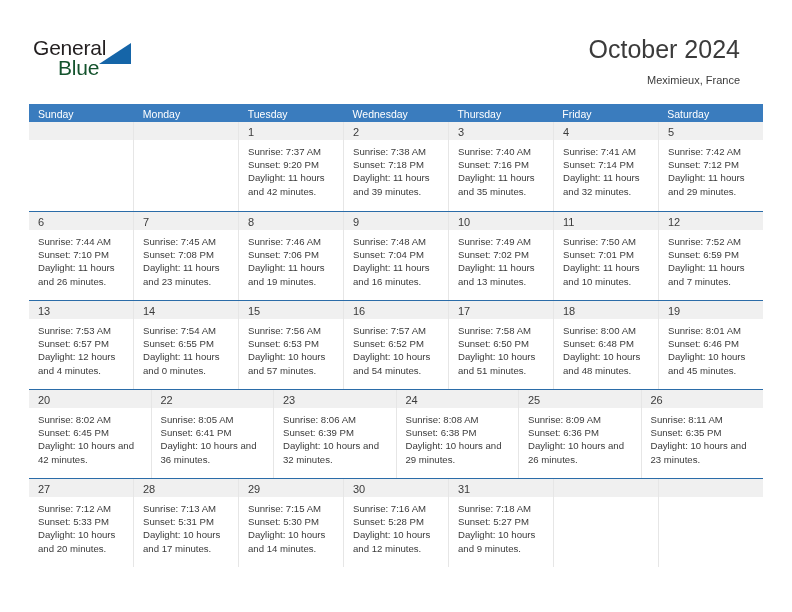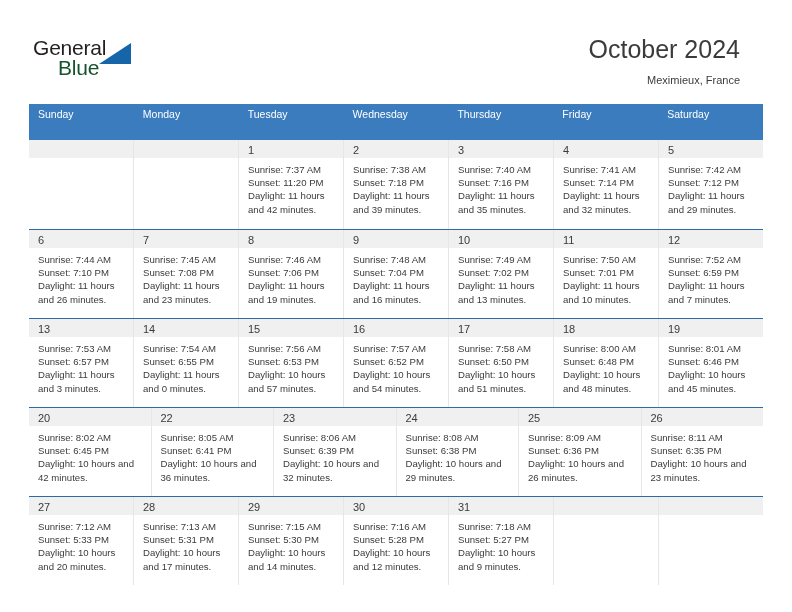--- a/index.html
+++ b/index.html
@@ -89,21 +89,21 @@
   
   .calendar {
     position: absolute;
     left: 29px;
     top: 104px;
     width: 734px;
   }
   .weekday-row {
     display: flex;
     width: 734px;
-    height: 36px;
+    height: 18px;
     background: #3a7cbe;
   }
   .weekday {
     flex: 1 1 0;
     color: #ffffff;
     font-size: 10.5px;
     line-height: 21px;
     padding-left: 9px;
     box-sizing: border-box;
     overflow: hidden;
@@ -193,21 +193,21 @@
           <div class="day-cell cell-empty">
             <div class="day-num-band"></div>
           </div>
           <div class="day-cell cell-empty">
             <div class="day-num-band"></div>
           </div>
           <div class="day-cell">
             <div class="day-num-band"><span class="day-num">1</span></div>
             <div class="day-body">
               <div class="day-line">Sunrise: 7:37 AM</div>
-              <div class="day-line">Sunset: 11:20 PM</div>
+              <div class="day-line">Sunset: 9:20 PM</div>
               <div class="day-line wrap">Daylight: 11 hours and 42 minutes.</div>
             </div>
           </div>
           <div class="day-cell">
             <div class="day-num-band"><span class="day-num">2</span></div>
             <div class="day-body">
               <div class="day-line">Sunrise: 7:38 AM</div>
               <div class="day-line">Sunset: 7:18 PM</div>
               <div class="day-line wrap">Daylight: 11 hours and 39 minutes.</div>
             </div>
@@ -294,21 +294,21 @@
               <div class="day-line wrap">Daylight: 11 hours and 7 minutes.</div>
             </div>
           </div>
         </div>
         <div class="week-row">
           <div class="day-cell">
             <div class="day-num-band"><span class="day-num">13</span></div>
             <div class="day-body">
               <div class="day-line">Sunrise: 7:53 AM</div>
               <div class="day-line">Sunset: 6:57 PM</div>
-              <div class="day-line wrap">Daylight: 11 hours and 3 minutes.</div>
+              <div class="day-line wrap">Daylight: 12 hours and 4 minutes.</div>
             </div>
           </div>
           <div class="day-cell">
             <div class="day-num-band"><span class="day-num">14</span></div>
             <div class="day-body">
               <div class="day-line">Sunrise: 7:54 AM</div>
               <div class="day-line">Sunset: 6:55 PM</div>
               <div class="day-line wrap">Daylight: 11 hours and 0 minutes.</div>
             </div>
           </div>

